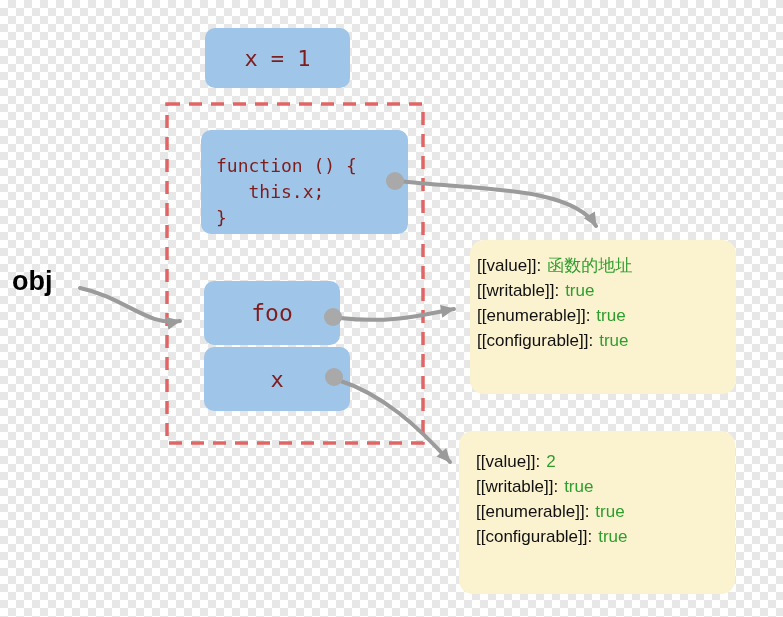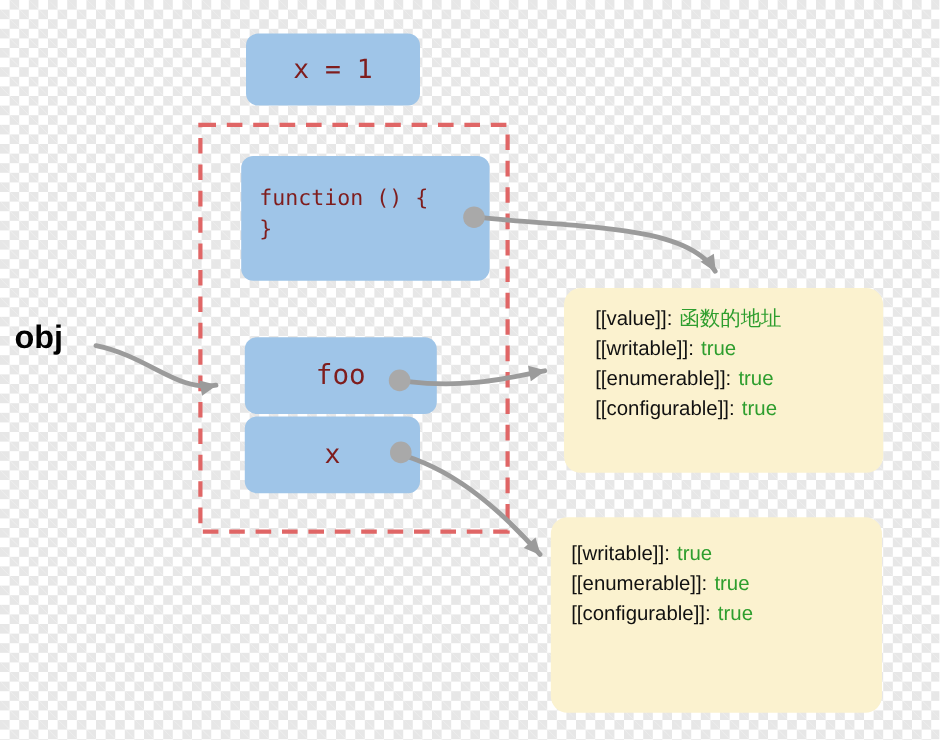--- a/index.html
+++ b/index.html
@@ -52,21 +52,21 @@
 
   .note {
     position: absolute;
     background: #fbf2cf;
     border-radius: 14px;
     box-sizing: border-box;
     font-size: 17px;
     line-height: 25px;
     color: #111;
   }
-  .note-1 { left: 470px; top: 240px; width: 266px; height: 154px; padding: 13px 26px; }
+  .note-1 { left: 470px; top: 240px; width: 266px; height: 154px; padding: 13px 7px; }
   .note-2 { left: 459px; top: 431px; width: 276px; height: 163px; padding: 18px 17px; }
 
   .prop-line { white-space: nowrap; }
   .prop-key { color: #111; margin-right: 0.35em; }
   .prop-val { color: #2e9e2e; }
 
   svg.overlay {
     position: absolute;
     left: 0; top: 0;
     width: 783px; height: 617px;
@@ -84,25 +84,26 @@
 
 <div class="canvas">
 
   <div class="blue-box" style="left:205px; top:28px; width:145px; height:60px; font-size:22px;">
     <span>x = 1</span>
   </div>
 
   <div class="blue-box code-box" style="left:201px; top:130px; width:207px; height:104px;">
     <div>
       <div class="code-line">function () {</div>
+      <div class="code-line">   this.x;</div>
       <div class="code-line">}</div>
     </div>
   </div>
 
-  <div class="blue-box" style="left:204px; top:281px; width:160px; height:64px; font-size:23px;">
+  <div class="blue-box" style="left:204px; top:281px; width:136px; height:64px; font-size:23px;">
     <span>foo</span>
   </div>
 
   <div class="blue-box" style="left:204px; top:347px; width:146px; height:64px; font-size:22px;">
     <span>x</span>
   </div>
 
   <div class="obj-label">obj</div>
 
   <div class="note note-1">
@@ -114,20 +115,23 @@
     </div>
     <div class="prop-line">
       <span class="prop-key">[[enumerable]]:</span><span class="prop-val">true</span>
     </div>
     <div class="prop-line">
       <span class="prop-key">[[configurable]]:</span><span class="prop-val">true</span>
     </div>
   </div>
 
   <div class="note note-2">
+    <div class="prop-line">
+      <span class="prop-key">[[value]]:</span><span class="prop-val">2</span>
+    </div>
     <div class="prop-line">
       <span class="prop-key">[[writable]]:</span><span class="prop-val">true</span>
     </div>
     <div class="prop-line">
       <span class="prop-key">[[enumerable]]:</span><span class="prop-val">true</span>
     </div>
     <div class="prop-line">
       <span class="prop-key">[[configurable]]:</span><span class="prop-val">true</span>
     </div>
   </div>

